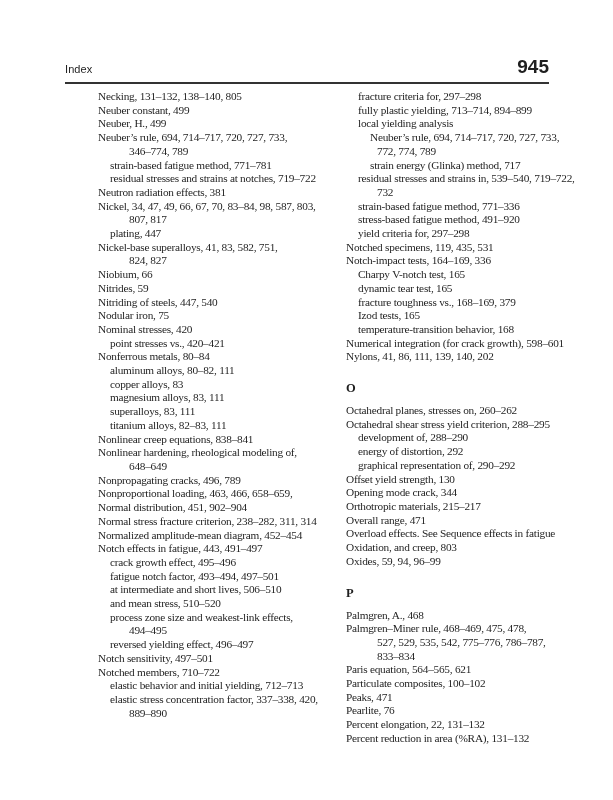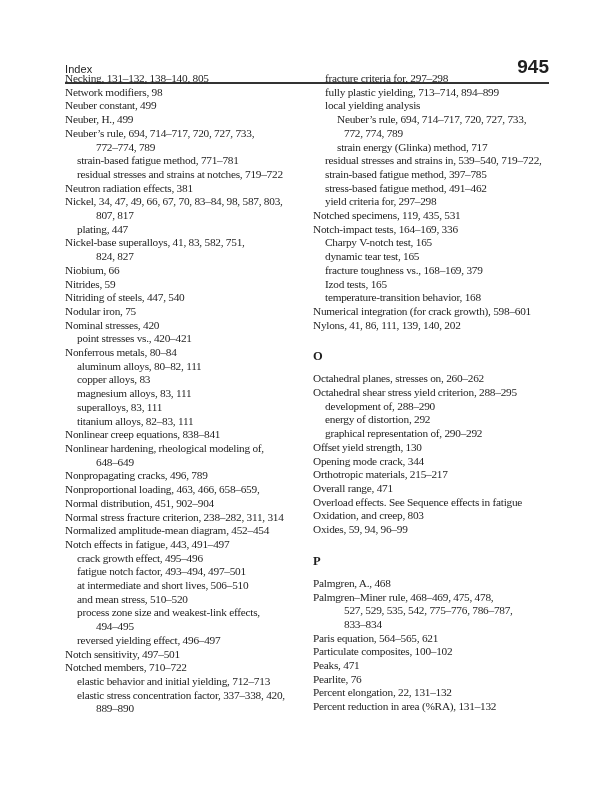--- a/index.html
+++ b/index.html
@@ -13,24 +13,25 @@
     position:absolute;left:65px;top:56px;width:484px;
     display:flex;justify-content:space-between;align-items:baseline;
     border-bottom:2px solid var(--rule,#333333);
     padding-bottom:4px;
     font-family:"Liberation Sans",sans-serif;
     color:var(--text,#1f1f1f);
   }
   .header .title{font-size:11px;letter-spacing:0.1px;}
   .header .pagenum{font-size:19px;font-weight:bold;}
   .col{
-    position:absolute;top:72px;width:250px;
+    position:absolute;top:90px;width:250px;
     font-family:"Liberation Serif",serif;
     font-size:11.3px;line-height:13.7px;letter-spacing:-0.25px;
     color:var(--text,#1f1f1f);
+    margin-left:33px;
   }
   .col.left{left:65px;}
   .col.right{left:313px;}
   .ln{white-space:nowrap;}
   .lv-main{padding-left:0;}
   .lv-sub{padding-left:12px;font-family:Liberation Serif, serif;}
   .lv-sub2{padding-left:24px;}
   .lv-cont{padding-left:31px;}
   .lv-heading{
     font-weight:bold;font-size:12.5px;line-height:14px;
@@ -41,25 +42,24 @@
 </head>
 <body>
 
 <div class="page" style="--bg: #ffffff; --text: #1f1f1f; --rule: #333333;">
   <div class="header">
     <span class="title">Index</span>
     <span class="pagenum">945</span>
   </div>
   <div class="col left">
       <div class="ln lv-main">Necking, 131–132, 138–140, 805</div>
-      <div class="ln lv-main">Network modifiers, 98</div>
       <div class="ln lv-main">Neuber constant, 499</div>
       <div class="ln lv-main">Neuber, H., 499</div>
       <div class="ln lv-main">Neuber’s rule, 694, 714–717, 720, 727, 733,</div>
-      <div class="ln lv-cont">772–774, 789</div>
+      <div class="ln lv-cont">346–774, 789</div>
       <div class="ln lv-sub">strain-based fatigue method, 771–781</div>
       <div class="ln lv-sub">residual stresses and strains at notches, 719–722</div>
       <div class="ln lv-main">Neutron radiation effects, 381</div>
       <div class="ln lv-main">Nickel, 34, 47, 49, 66, 67, 70, 83–84, 98, 587, 803,</div>
       <div class="ln lv-cont">807, 817</div>
       <div class="ln lv-sub">plating, 447</div>
       <div class="ln lv-main">Nickel-base superalloys, 41, 83, 582, 751,</div>
       <div class="ln lv-cont">824, 827</div>
       <div class="ln lv-main">Niobium, 66</div>
       <div class="ln lv-main">Nitrides, 59</div>
@@ -96,22 +96,23 @@
       <div class="ln lv-cont">889–890</div>
     </div>
   <div class="col right">
       <div class="ln lv-sub">fracture criteria for, 297–298</div>
       <div class="ln lv-sub">fully plastic yielding, 713–714, 894–899</div>
       <div class="ln lv-sub">local yielding analysis</div>
       <div class="ln lv-sub2">Neuber’s rule, 694, 714–717, 720, 727, 733,</div>
       <div class="ln lv-cont">772, 774, 789</div>
       <div class="ln lv-sub2">strain energy (Glinka) method, 717</div>
       <div class="ln lv-sub">residual stresses and strains in, 539–540, 719–722,</div>
-      <div class="ln lv-sub">strain-based fatigue method, 397–785</div>
-      <div class="ln lv-sub">stress-based fatigue method, 491–462</div>
+      <div class="ln lv-cont">732</div>
+      <div class="ln lv-sub">strain-based fatigue method, 771–336</div>
+      <div class="ln lv-sub">stress-based fatigue method, 491–920</div>
       <div class="ln lv-sub">yield criteria for, 297–298</div>
       <div class="ln lv-main">Notched specimens, 119, 435, 531</div>
       <div class="ln lv-main">Notch-impact tests, 164–169, 336</div>
       <div class="ln lv-sub">Charpy V-notch test, 165</div>
       <div class="ln lv-sub">dynamic tear test, 165</div>
       <div class="ln lv-sub">fracture toughness vs., 168–169, 379</div>
       <div class="ln lv-sub">Izod tests, 165</div>
       <div class="ln lv-sub">temperature-transition behavior, 168</div>
       <div class="ln lv-main">Numerical integration (for crack growth), 598–601</div>
       <div class="ln lv-main">Nylons, 41, 86, 111, 139, 140, 202</div>

